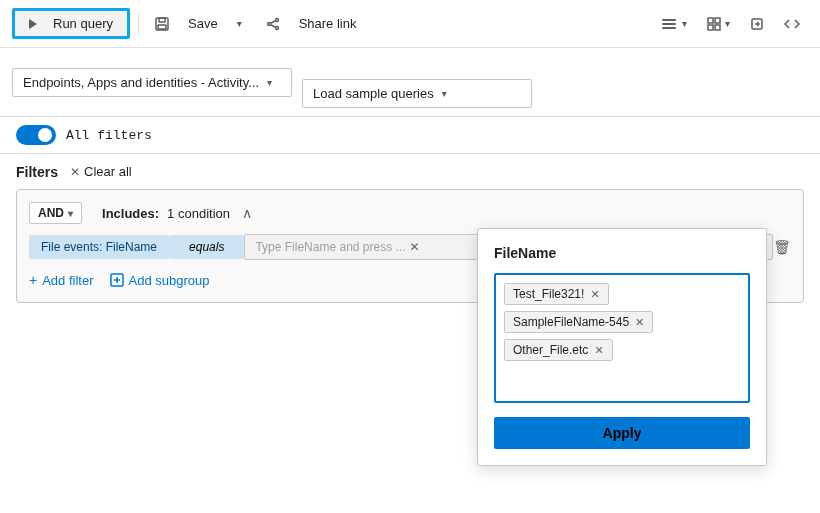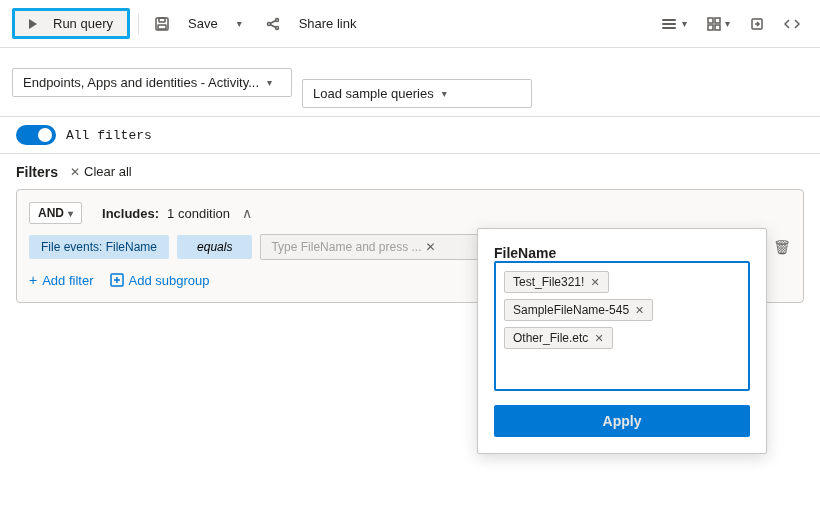--- a/index.html
+++ b/index.html
@@ -201,21 +201,20 @@
       align-items: center;
       gap: 8px;
       padding-left: 20px;
     }
     .includes-text strong { font-weight: 600; }
 
     
     .filter-row {
       display: flex;
       align-items: center;
-      gap: 8px;
       margin-bottom: 10px;
     }
     .filter-chip {
       padding: 5px 12px;
       background: #cce3f5;
       border-radius: 2px;
       font-size: 12px;
       color: #004578;
       white-space: nowrap;
     }
@@ -284,20 +283,21 @@
       background: #fff;
       border: 1px solid #c8c6c4;
       border-radius: 2px;
       padding: 16px;
       box-shadow: 0 4px 16px rgba(0,0,0,0.15);
       z-index: 100;
     }
     .popup-title {
       font-weight: 600;
       font-size: 14px;
+      margin-bottom: 12px;
       color: #201f1e;
     }
     .tags-input-area {
       border: 2px solid #0078d4;
       border-radius: 2px;
       padding: 8px;
       min-height: 130px;
       display: flex;
       flex-direction: column;
       gap: 6px;
@@ -327,21 +327,21 @@
       color: #a19f9d;
       background: transparent;
       width: 100%;
       padding: 2px 0;
     }
     .apply-btn {
       margin-top: 14px;
       width: 100%;
       padding: 8px;
       background: #0078d4;
-      color: #e5e5e5;
+      color: #000000;
       border: none;
       border-radius: 2px;
       cursor: pointer;
       font-size: 14px;
       font-weight: 600;
     }
 
     
     .list-lines {
       display: flex;

